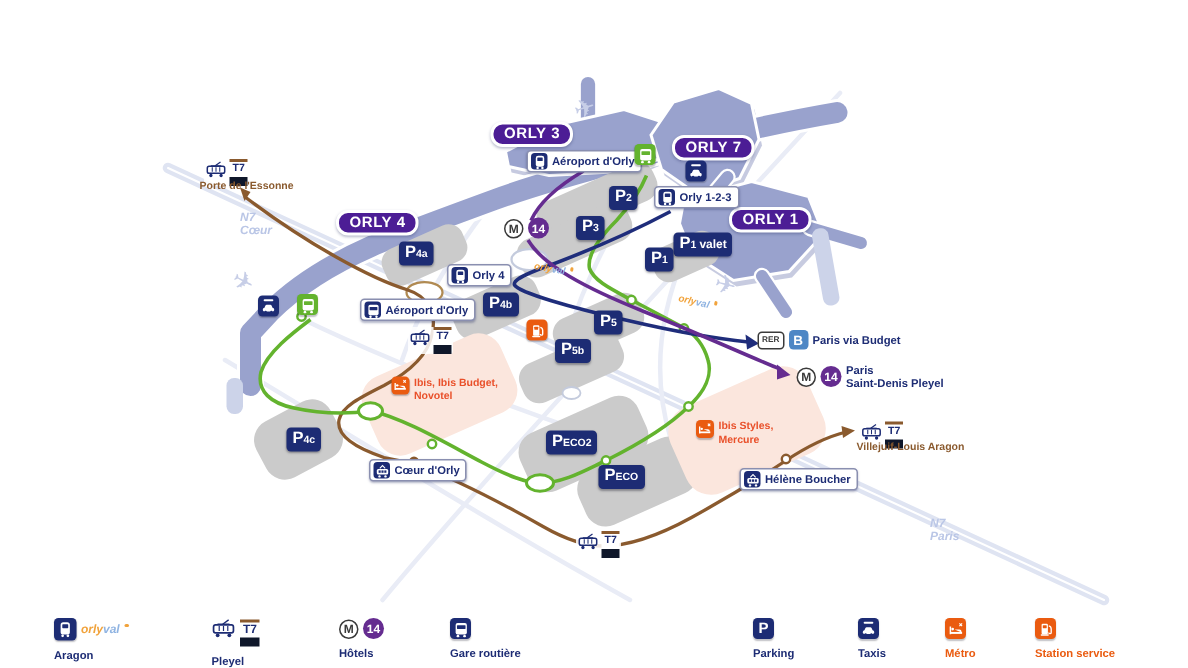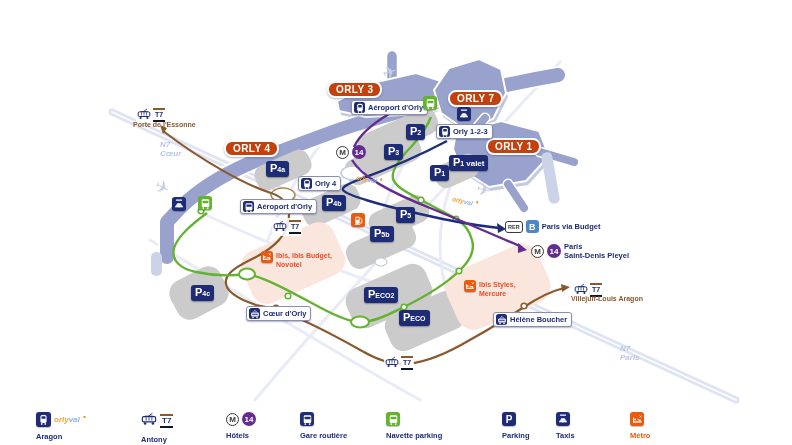--- a/index.html
+++ b/index.html
@@ -1,20 +1,20 @@
 <!DOCTYPE html>
 <html><head>
 <meta charset="utf-8">
 <style>
   html,body{margin:0;padding:0;background:#fff;}
   .screen{position:relative;width:792px;height:445px;background:#ffffff;overflow:hidden;
           font-family:"Liberation Sans",sans-serif;}
   .abs{position:absolute;}
   
-  .olabel{background:#c2410c;border:2px solid #fff;border-radius:8px;color:#fff;font-weight:bold;
+  .olabel{background:#4c1d95;border:2px solid #fff;border-radius:8px;color:#fff;font-weight:bold;
           font-size:10px;line-height:13px;padding:0 7px;letter-spacing:.4px;white-space:nowrap;
           box-shadow:0 1px 2px rgba(40,50,100,.35);}
   
   .station{display:flex;align-items:center;gap:3px;background:#fff;border:1px solid #8a8fb0;
            border-radius:3px;padding:1px 4px 1px 2px;font-size:7.5px;font-weight:bold;color:#1d2c74;
            box-shadow:0 1px 1.5px rgba(40,50,100,.35);white-space:nowrap;}
   .station .ic{width:11px;height:11px;border-radius:2.5px;background:#1d2c74;flex:0 0 auto;
            display:flex;align-items:center;justify-content:center;}
   
   .pbadge{background:#1d2c74;color:#fff;border-radius:3px;font-weight:bold;font-size:11px;
@@ -30,21 +30,21 @@
             color:#3a3a3a;font-size:8px;font-weight:bold;display:flex;align-items:center;justify-content:center;box-sizing:border-box;}
   .l14{width:14px;height:14px;border-radius:50%;background:#652c90;color:#fff;font-size:8px;font-weight:bold;
        display:flex;align-items:center;justify-content:center;}
   .rer{height:12px;padding:0 2px;border-radius:3px;background:#fff;border:1.5px solid #3a3a3a;color:#3a3a3a;
        font-size:5.5px;font-weight:bold;display:flex;align-items:center;box-sizing:border-box;}
   .rerb{width:13px;height:13px;border-radius:3px;background:#4e87c5;color:#fff;font-weight:bold;font-size:9px;
        display:flex;align-items:center;justify-content:center;}
   .badge-row{display:flex;align-items:center;gap:3px;}
   
   .t7{display:inline-block;font-size:7px;font-weight:bold;color:#1d2c74;line-height:8px;padding:1px 2px;
-      border-top:2px solid #8a5a2e;border-bottom:2px solid #0f172a;background:#fff;}
+      border-top:2px solid #8a5a2e;border-bottom:6px solid #0f172a;background:#fff;}
   .t7stop{display:flex;align-items:center;gap:2px;background:rgba(255,255,255,.85);padding:0 1px;border-radius:2px;}
   .brown-label{font-size:7px;font-weight:bold;color:#8a5a2e;white-space:nowrap;}
   .dest{font-size:7.5px;font-weight:bold;color:#1d2c74;line-height:1.2;white-space:nowrap;}
   .hotel{display:flex;align-items:flex-start;gap:3px;}
   .hotel-text{font-size:7px;font-weight:bold;color:#e9502a;line-height:1.3;white-space:nowrap;}
   .roadtxt{font-size:8px;font-weight:bold;font-style:italic;color:#bac6e6;line-height:1.15;white-space:nowrap;}
   .ov{font-size:6.5px;font-weight:bold;font-style:italic;white-space:nowrap;}
   .ov .p1{color:#f1a33c;}.ov .p2{color:#90b4e2;}
   .ov::after{content:"";display:inline-block;width:2.5px;height:2.5px;background:#f1a33c;border-radius:50%;margin-left:1px;vertical-align:super;}
   
@@ -453,21 +453,21 @@
             <path d="M6.5,3.5 L10,1" stroke="#1d2c74" stroke-width="0.8" fill="none"></path>
             <path d="M3.5,3.5 h7" stroke="#1d2c74" stroke-width="0.8"></path>
             <rect x="1.2" y="3.9" width="11.6" height="4.6" rx="1.2" fill="#fff" stroke="#1d2c74" stroke-width="1"></rect>
             <path d="M4.5,4.5 v3 M7,4.5 v3 M9.5,4.5 v3" stroke="#1d2c74" stroke-width="0.7"></path>
             <circle cx="3.6" cy="10" r="1.1" fill="#1d2c74"></circle>
             <circle cx="10.4" cy="10" r="1.1" fill="#1d2c74"></circle>
           </svg>
       </span>
       <span class="t7" style="font-size:8px">T7</span>
     </div>
-    <div class="legend-label">Antony</div>
+    <div class="legend-label">Pleyel</div>
   </div>
 
   <div class="legend-item" style="left:226px">
     <div class="licons">
       <span class="m-circle">M</span>
       <span class="l14">14</span>
     </div>
     <div class="legend-label">Hôtels</div>
   </div>
 
@@ -478,44 +478,31 @@
             <rect x="1.6" y="1.2" width="6.8" height="7" rx="1.2" fill="#fff"></rect>
             <rect x="2.4" y="2.6" width="5.2" height="2.2" rx="0.3" fill="#1d2c74"></rect>
             <circle cx="3" cy="9.2" r="0.8" fill="#fff"></circle>
             <circle cx="7" cy="9.2" r="0.8" fill="#fff"></circle>
           </svg>
       </span>
     </div>
     <div class="legend-label">Gare routière</div>
   </div>
 
-  <div class="legend-item" style="left:386px">
-    <div class="licons">
-      <span class="sq green-bg">
-        <svg width="11" height="11" viewBox="0 0 10 10">
-            <rect x="1.6" y="1.2" width="6.8" height="7" rx="1.2" fill="#fff"></rect>
-            <rect x="2.4" y="2.6" width="5.2" height="2.2" rx="0.3" fill="#63b32e"></rect>
-            <circle cx="3" cy="9.2" r="0.8" fill="#fff"></circle>
-            <circle cx="7" cy="9.2" r="0.8" fill="#fff"></circle>
-          </svg>
-      </span>
-    </div>
-    <div class="legend-label">Navette parking</div>
-  </div>
 
   <div class="legend-item" style="left:502px">
     <div class="licons">
       <span class="sq navy-bg">
         <span class="pglyph">P</span>
       </span>
     </div>
     <div class="legend-label">Parking</div>
   </div>
 
-  <div class="legend-item" style="left:556px">
+  <div class="legend-item" style="left:572px">
     <div class="licons">
       <span class="sq navy-bg">
         <svg width="12" height="12" viewBox="0 0 13 13">
             <rect x="3" y="1.6" width="7" height="1.4" rx="0.7" fill="#fff"></rect>
             <path d="M3.2,8.4 l1.1-2.2 a1,1 0 0 1 0.9,-0.6 h2.6 a1,1 0 0 1 0.9,0.6 l1.1,2.2" fill="#fff"></path>
             <rect x="2.4" y="8" width="8.2" height="2.4" rx="1" fill="#fff"></rect>
             <circle cx="4.4" cy="10.9" r="0.9" fill="#1d2c74"></circle>
             <circle cx="8.6" cy="10.9" r="0.9" fill="#1d2c74"></circle>
           </svg>
       </span>
@@ -531,14 +518,27 @@
             <path d="M1.6,8.8 V3.6" stroke="#fff" stroke-width="1"></path>
             <circle cx="3.1" cy="5.4" r="0.9" fill="#fff"></circle>
             <path d="M4.4,5.6 h3.2 a1.4,1.4 0 0 1 1.4,1.4 V7.6" fill="#fff"></path>
             <rect x="1.6" y="7.3" width="7.8" height="1.3" fill="#fff"></rect>
           </svg>
       </span>
     </div>
     <div class="legend-label orange">Métro</div>
   </div>
 
+  <div class="legend-item" style="left:690px">
+    <div class="licons">
+      <span class="sq orange-bg">
+        <svg width="11" height="11" viewBox="0 0 11 11">
+            <rect x="2.4" y="1.8" width="4.2" height="7" rx="0.8" fill="#fff"></rect>
+            <rect x="3.2" y="2.8" width="2.6" height="2" rx="0.3" fill="#ea5b10"></rect>
+            <path d="M7.2,3.2 c1.2,0.2 1.6,1 1.6,2.2 v2.2 a0.8,0.8 0 0 1 -1.6,0" fill="none" stroke="#fff" stroke-width="0.9"></path>
+            <rect x="1.8" y="8.8" width="5.4" height="1" rx="0.4" fill="#fff"></rect>
+          </svg>
+      </span>
+    </div>
+    <div class="legend-label orange">Station service</div>
+  </div>
 
 </div>
 
 </body></html>

